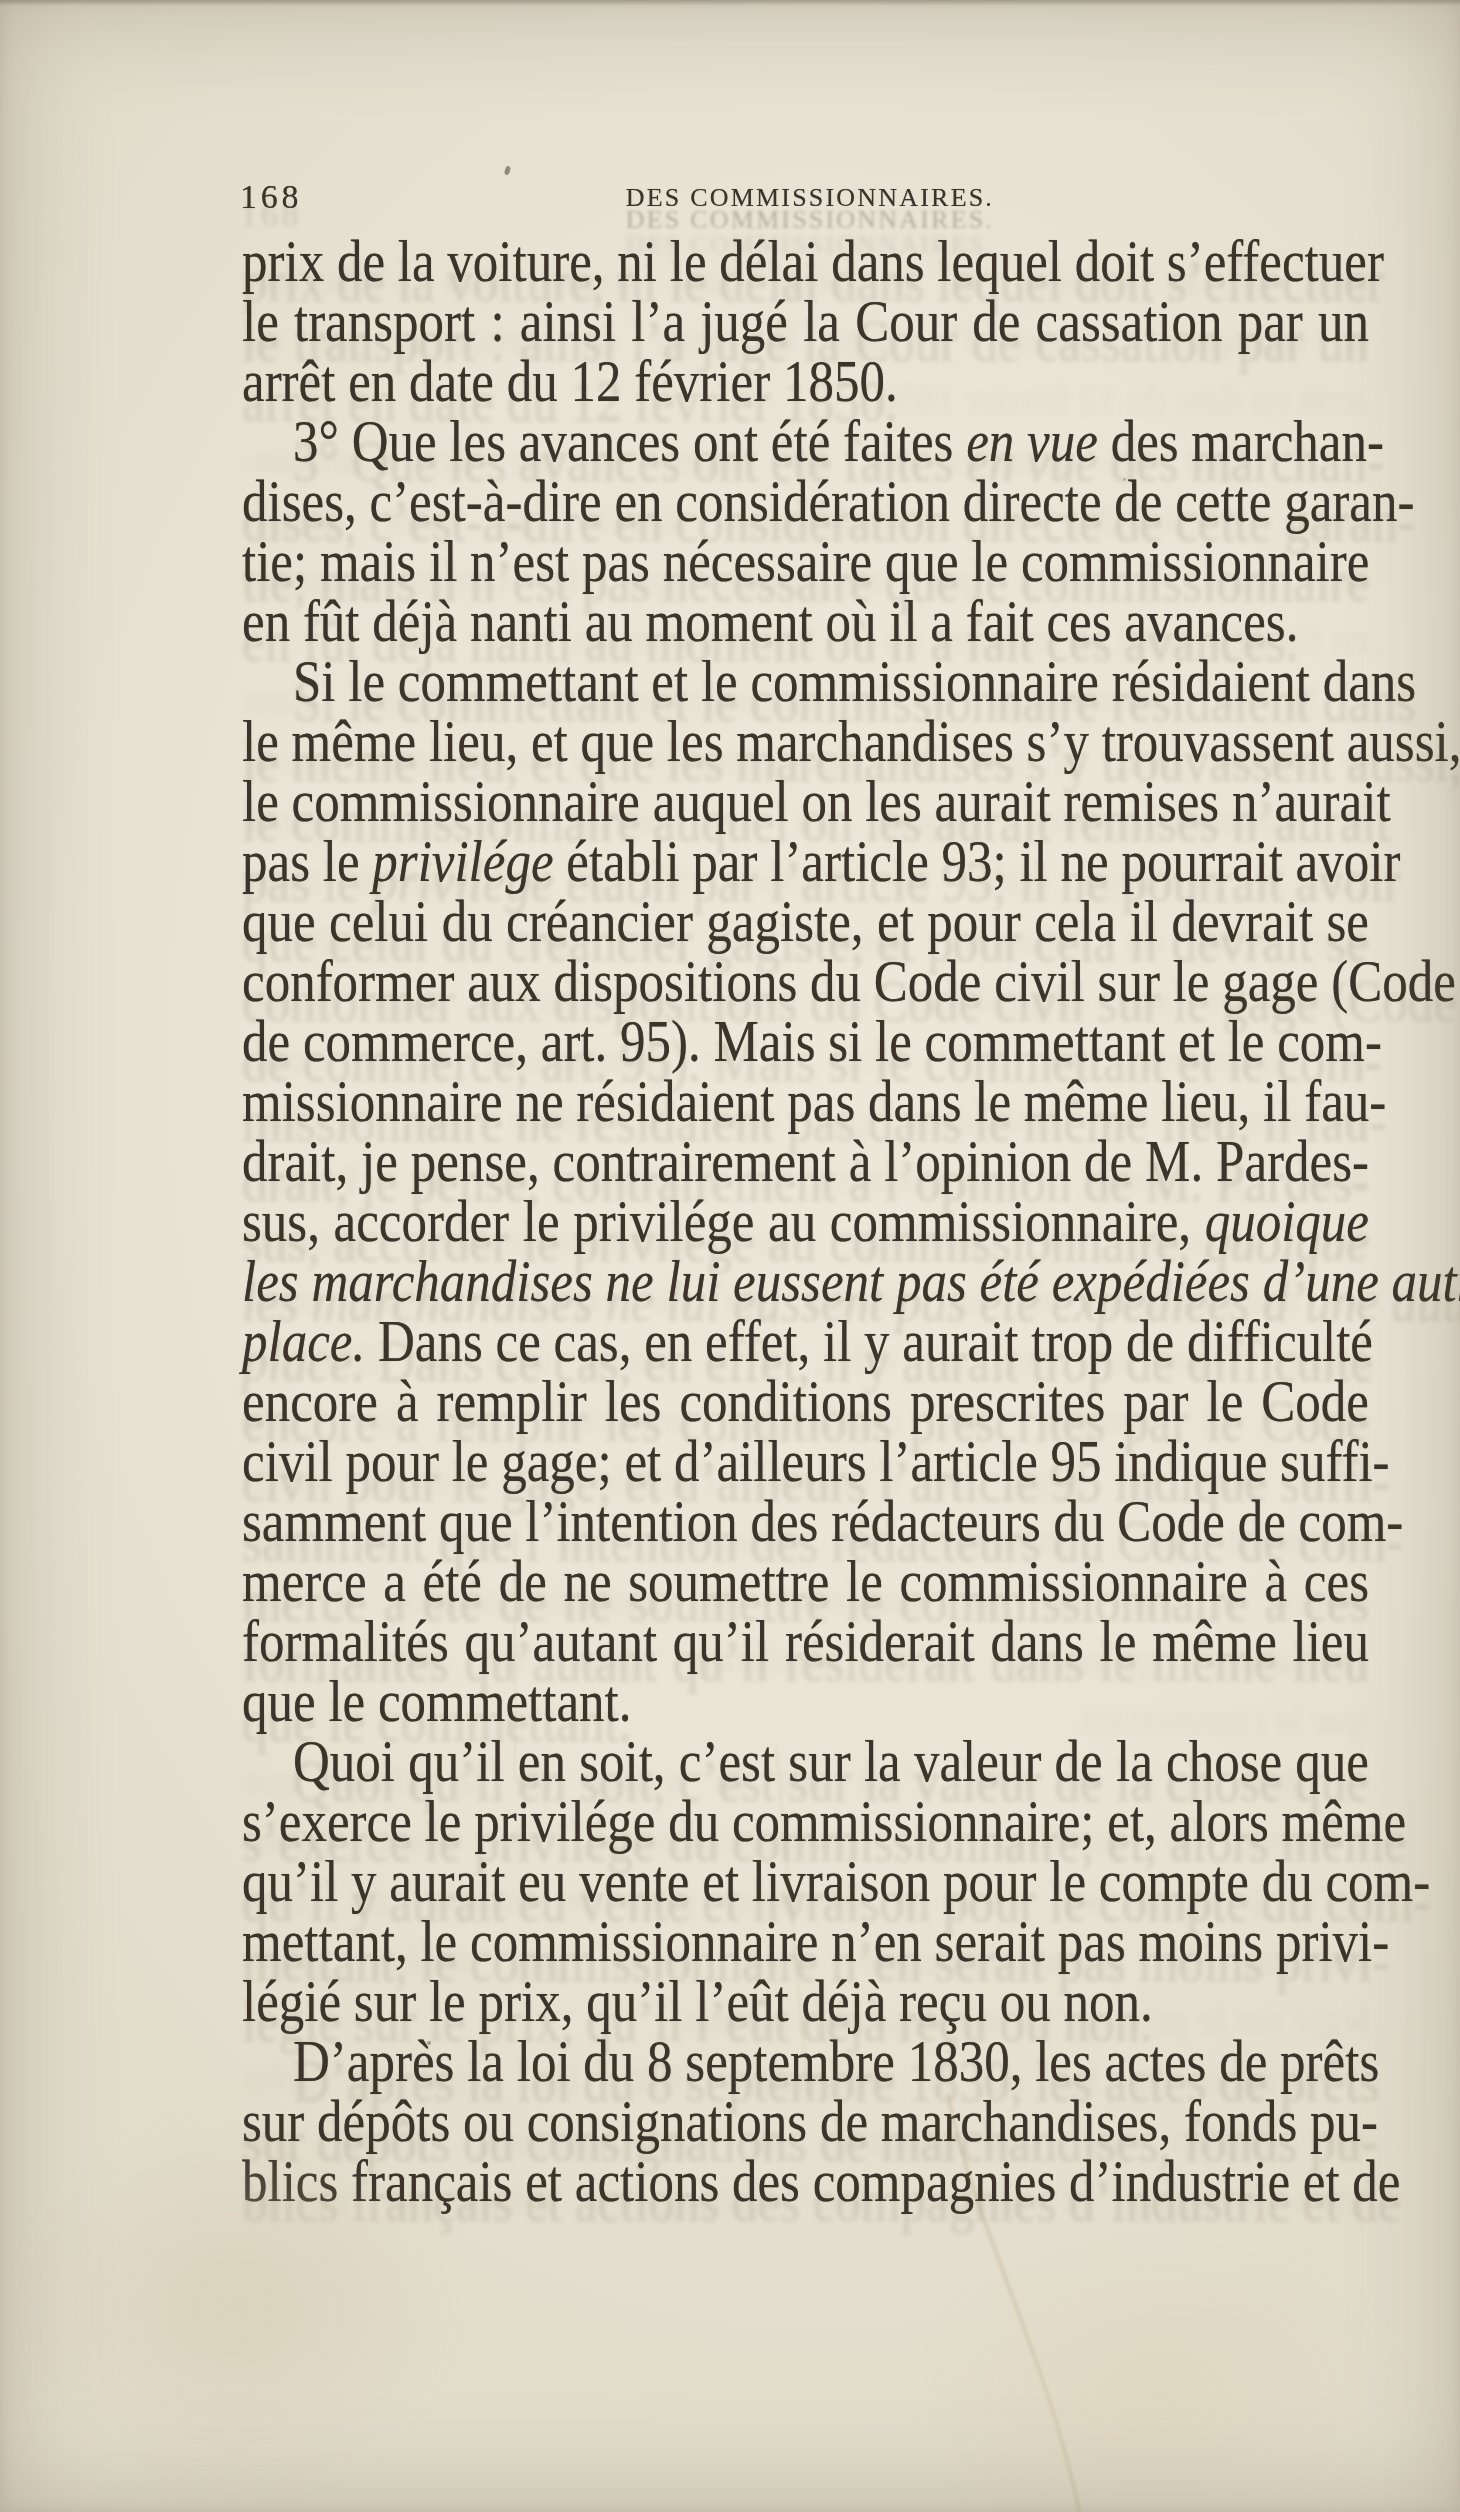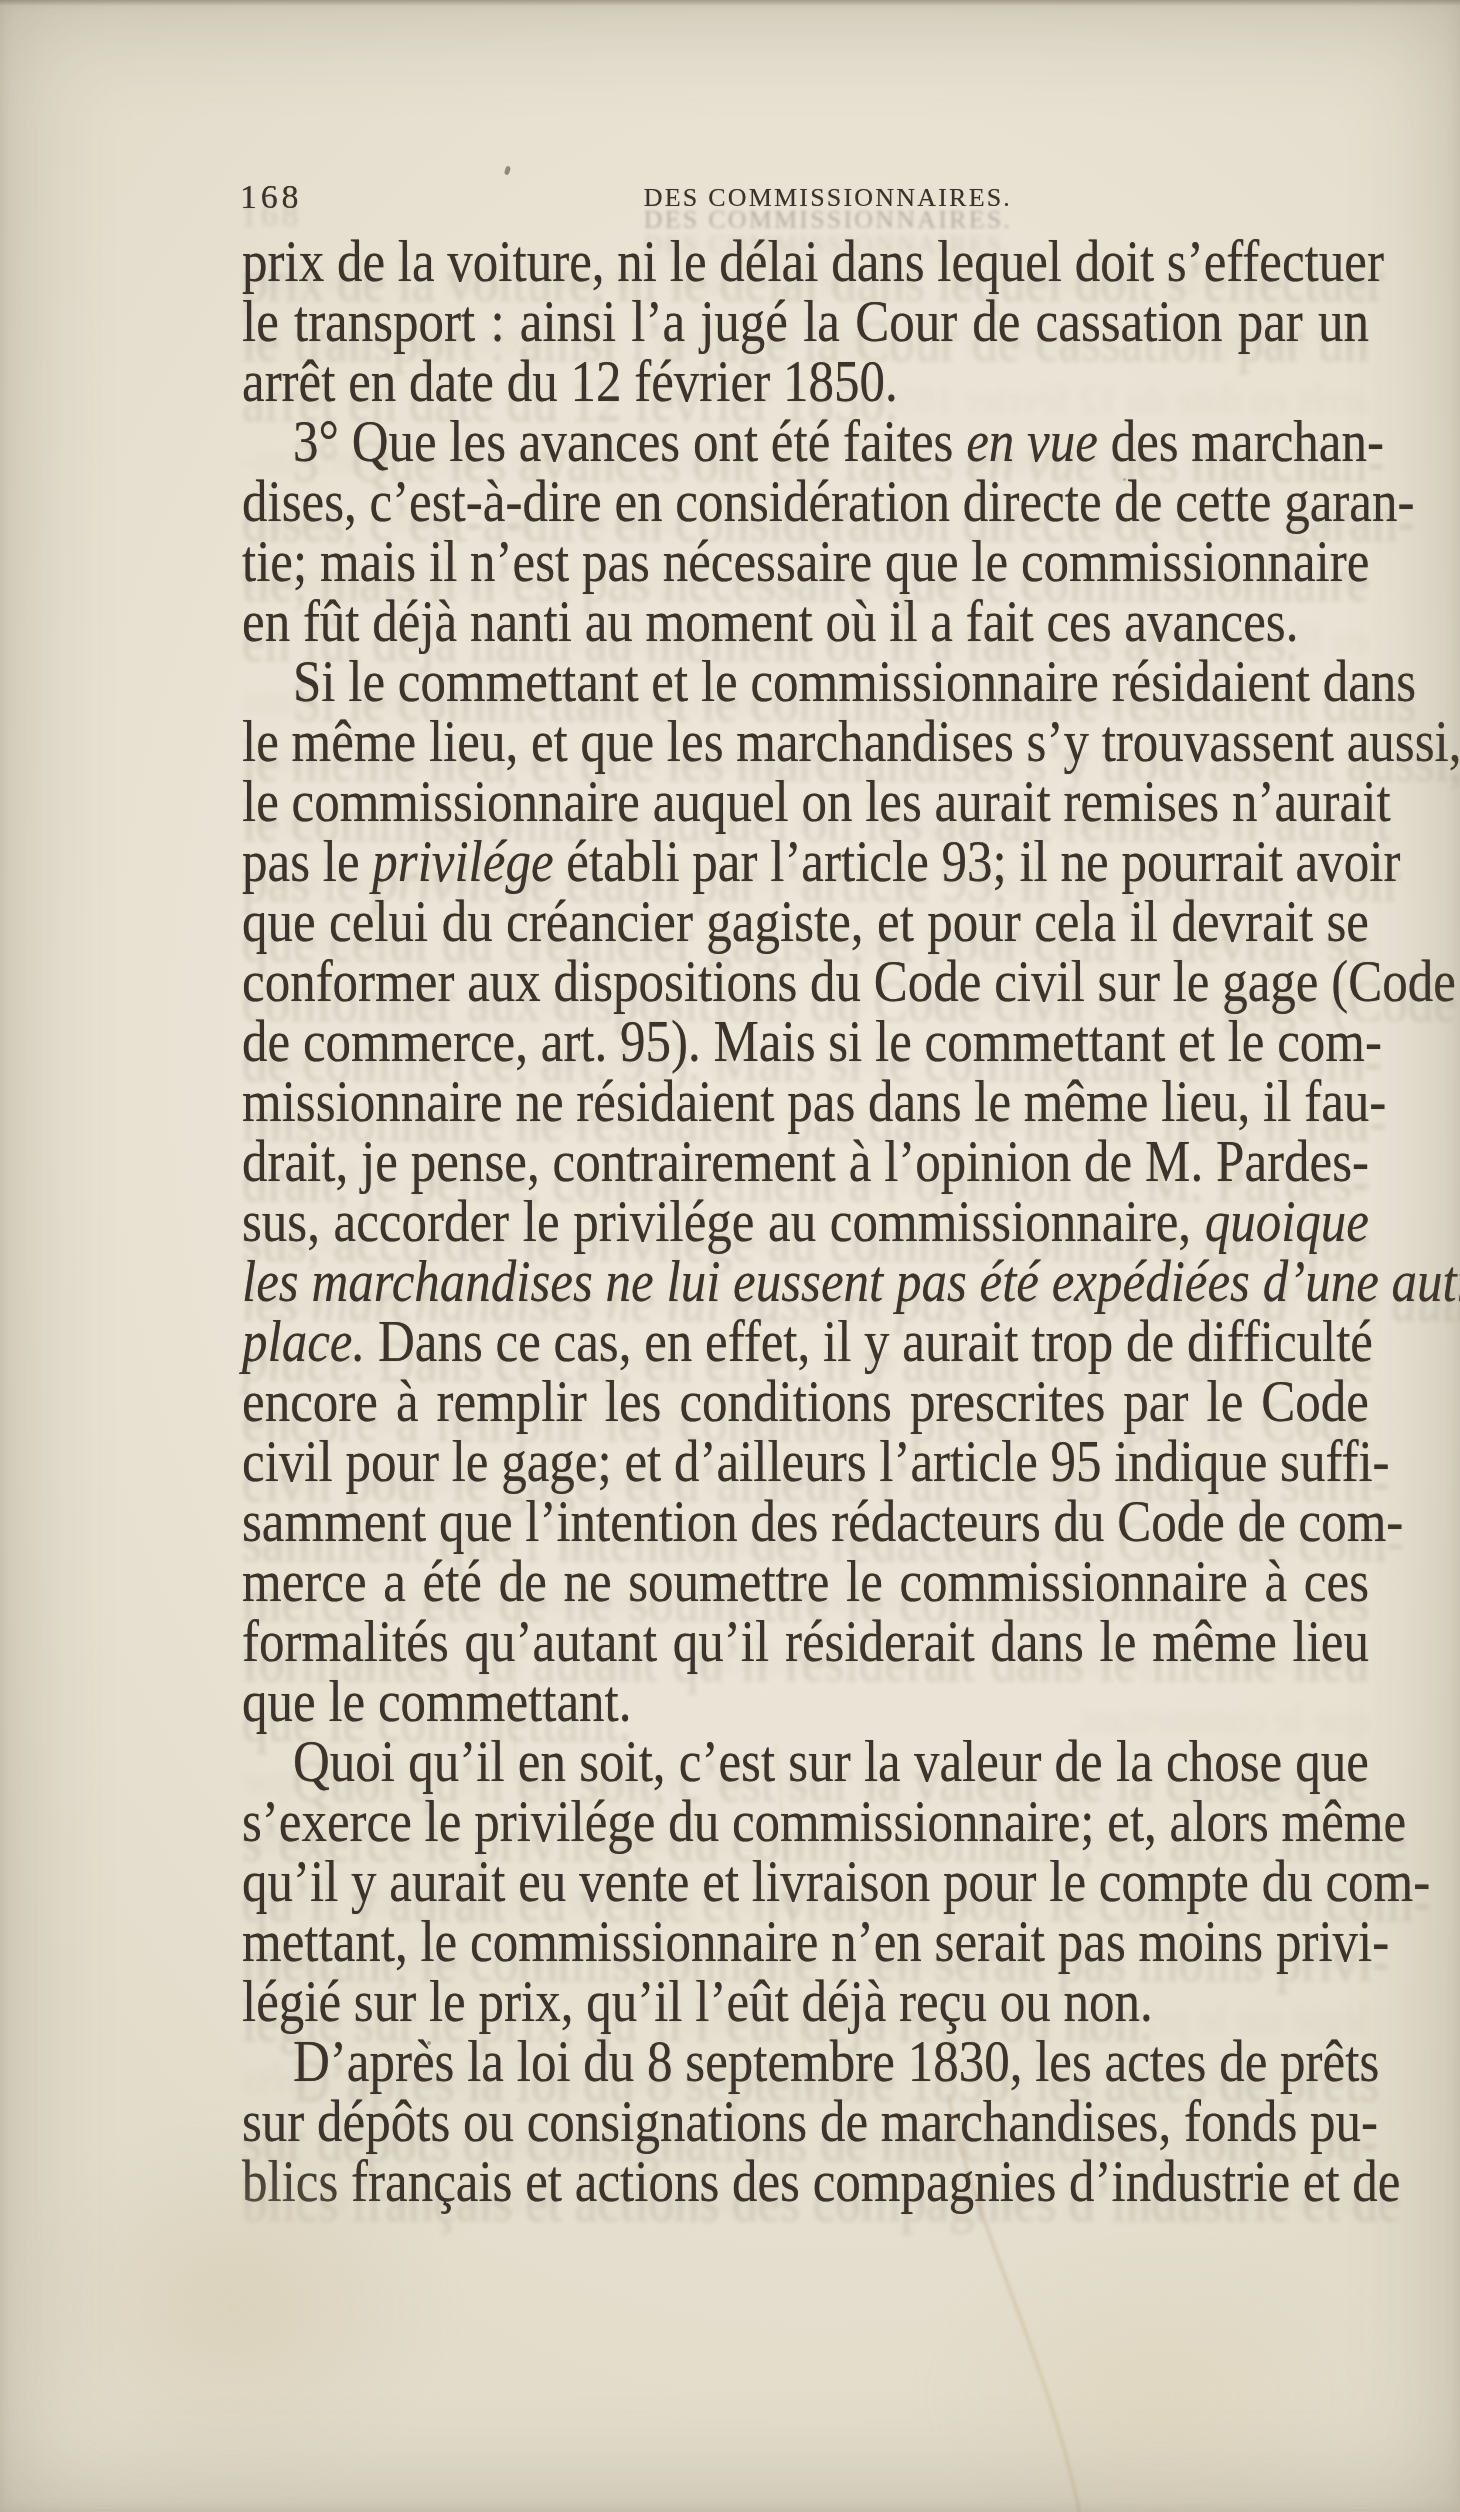--- a/index.html
+++ b/index.html
@@ -27,21 +27,21 @@
     background: linear-gradient(rgba(98, 90, 76, 0.38), rgba(98, 90, 76, 0));
   }
 
   
   .page-number {
     position: absolute; left: 240px; top: 178px;
     font-size: 34px; letter-spacing: 3.7px;
     text-shadow: 0 0 0.7px rgba(54, 46, 38, 0.6), 0 17.5px 4.4px rgba(70, 58, 42, 0.14);
   }
   .running-head {
-    position: absolute; left: 260px; top: 183px; width: 1127px;
+    position: absolute; left: 242px; top: 183px; width: 1127px;
     text-align: center; text-indent: 8.8px;
     font-size: 26px; letter-spacing: 2.2px;
     text-shadow: 0 0 0.7px rgba(54, 46, 38, 0.55);
     white-space: nowrap;
   }
   .rh-echo1 {
     top: 205px; filter: blur(1.8px); opacity: 0.30; text-shadow: none;
   }
   .rh-echo2 {
     top: 230px; filter: blur(2.9px); opacity: 0.12; text-shadow: none;

